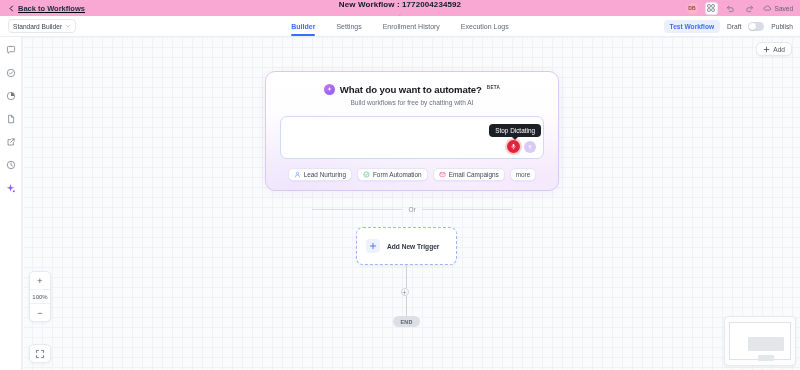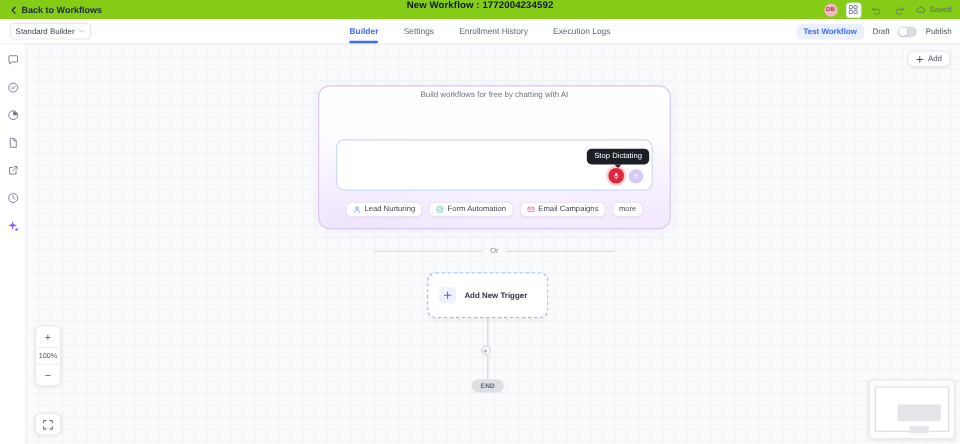--- a/index.html
+++ b/index.html
@@ -8,23 +8,24 @@
     font-family: "Liberation Sans", sans-serif;
     background: #ffffff;
     overflow: hidden;
     -webkit-font-smoothing: antialiased;
   }
   .app { position: relative; width: 800px; height: 370px; background:#fff; }
 
   
   .topbar {
     position: absolute; top: 0; left: 0; width: 800px; height: 16px;
-    background: #84cc16;
+    background: #f9a8d4;
     display: flex; align-items: center;
     padding: 0 8px;
+    text-decoration: underline;
   }
   .back-link {
     display: flex; align-items: center; gap: 3px;
     font-size: 7.5px; color: #1f2937; font-weight: 600;
     cursor: pointer; white-space: nowrap;
   }
   .back-chevron { width: 7px; height: 7px; display:block; }
   .wf-title-wrap {
     position: absolute; left: 0; right: 0; top: 0; height: 16px;
     display: flex; align-items: center; justify-content: center; gap: 5px;
@@ -424,20 +425,29 @@
   <div class="canvas">
 
     <div class="add-btn">
       <svg width="7" height="7" viewBox="0 0 10 10">
         <path d="M5 1.6 V8.4 M1.6 5 H8.4" stroke="#4b5563" stroke-width="1.2" stroke-linecap="round"></path>
       </svg>
       <span>Add</span>
     </div>
 
     <div class="ai-card">
+      <div class="ai-title-row">
+        <div class="ai-spark">
+          <svg width="7" height="7" viewBox="0 0 12 12">
+            <path d="M6 1.3 L6.9 4.2 L9.8 5.1 L6.9 6 L6 8.9 L5.1 6 L2.2 5.1 L5.1 4.2 Z" fill="#ffffff"></path>
+          </svg>
+        </div>
+        <span class="ai-title">What do you want to automate?</span>
+        <span class="beta">BETA</span>
+      </div>
       <div class="ai-sub">Build workflows for free by chatting with AI</div>
 
       <div class="ai-input">
         <div class="tooltip">Stop Dictating</div>
         <div class="mic-btn">
           <svg width="7" height="7" viewBox="0 0 12 12">
             <rect x="4.4" y="1.8" width="3.2" height="5" rx="1.6" fill="#ffffff"></rect>
             <path d="M3.1 5.9 a2.9 2.9 0 0 0 5.8 0" fill="none" stroke="#ffffff" stroke-width="0.9" stroke-linecap="round"></path>
             <path d="M6 8.8 v1.5" stroke="#ffffff" stroke-width="0.9" stroke-linecap="round"></path>
           </svg>

